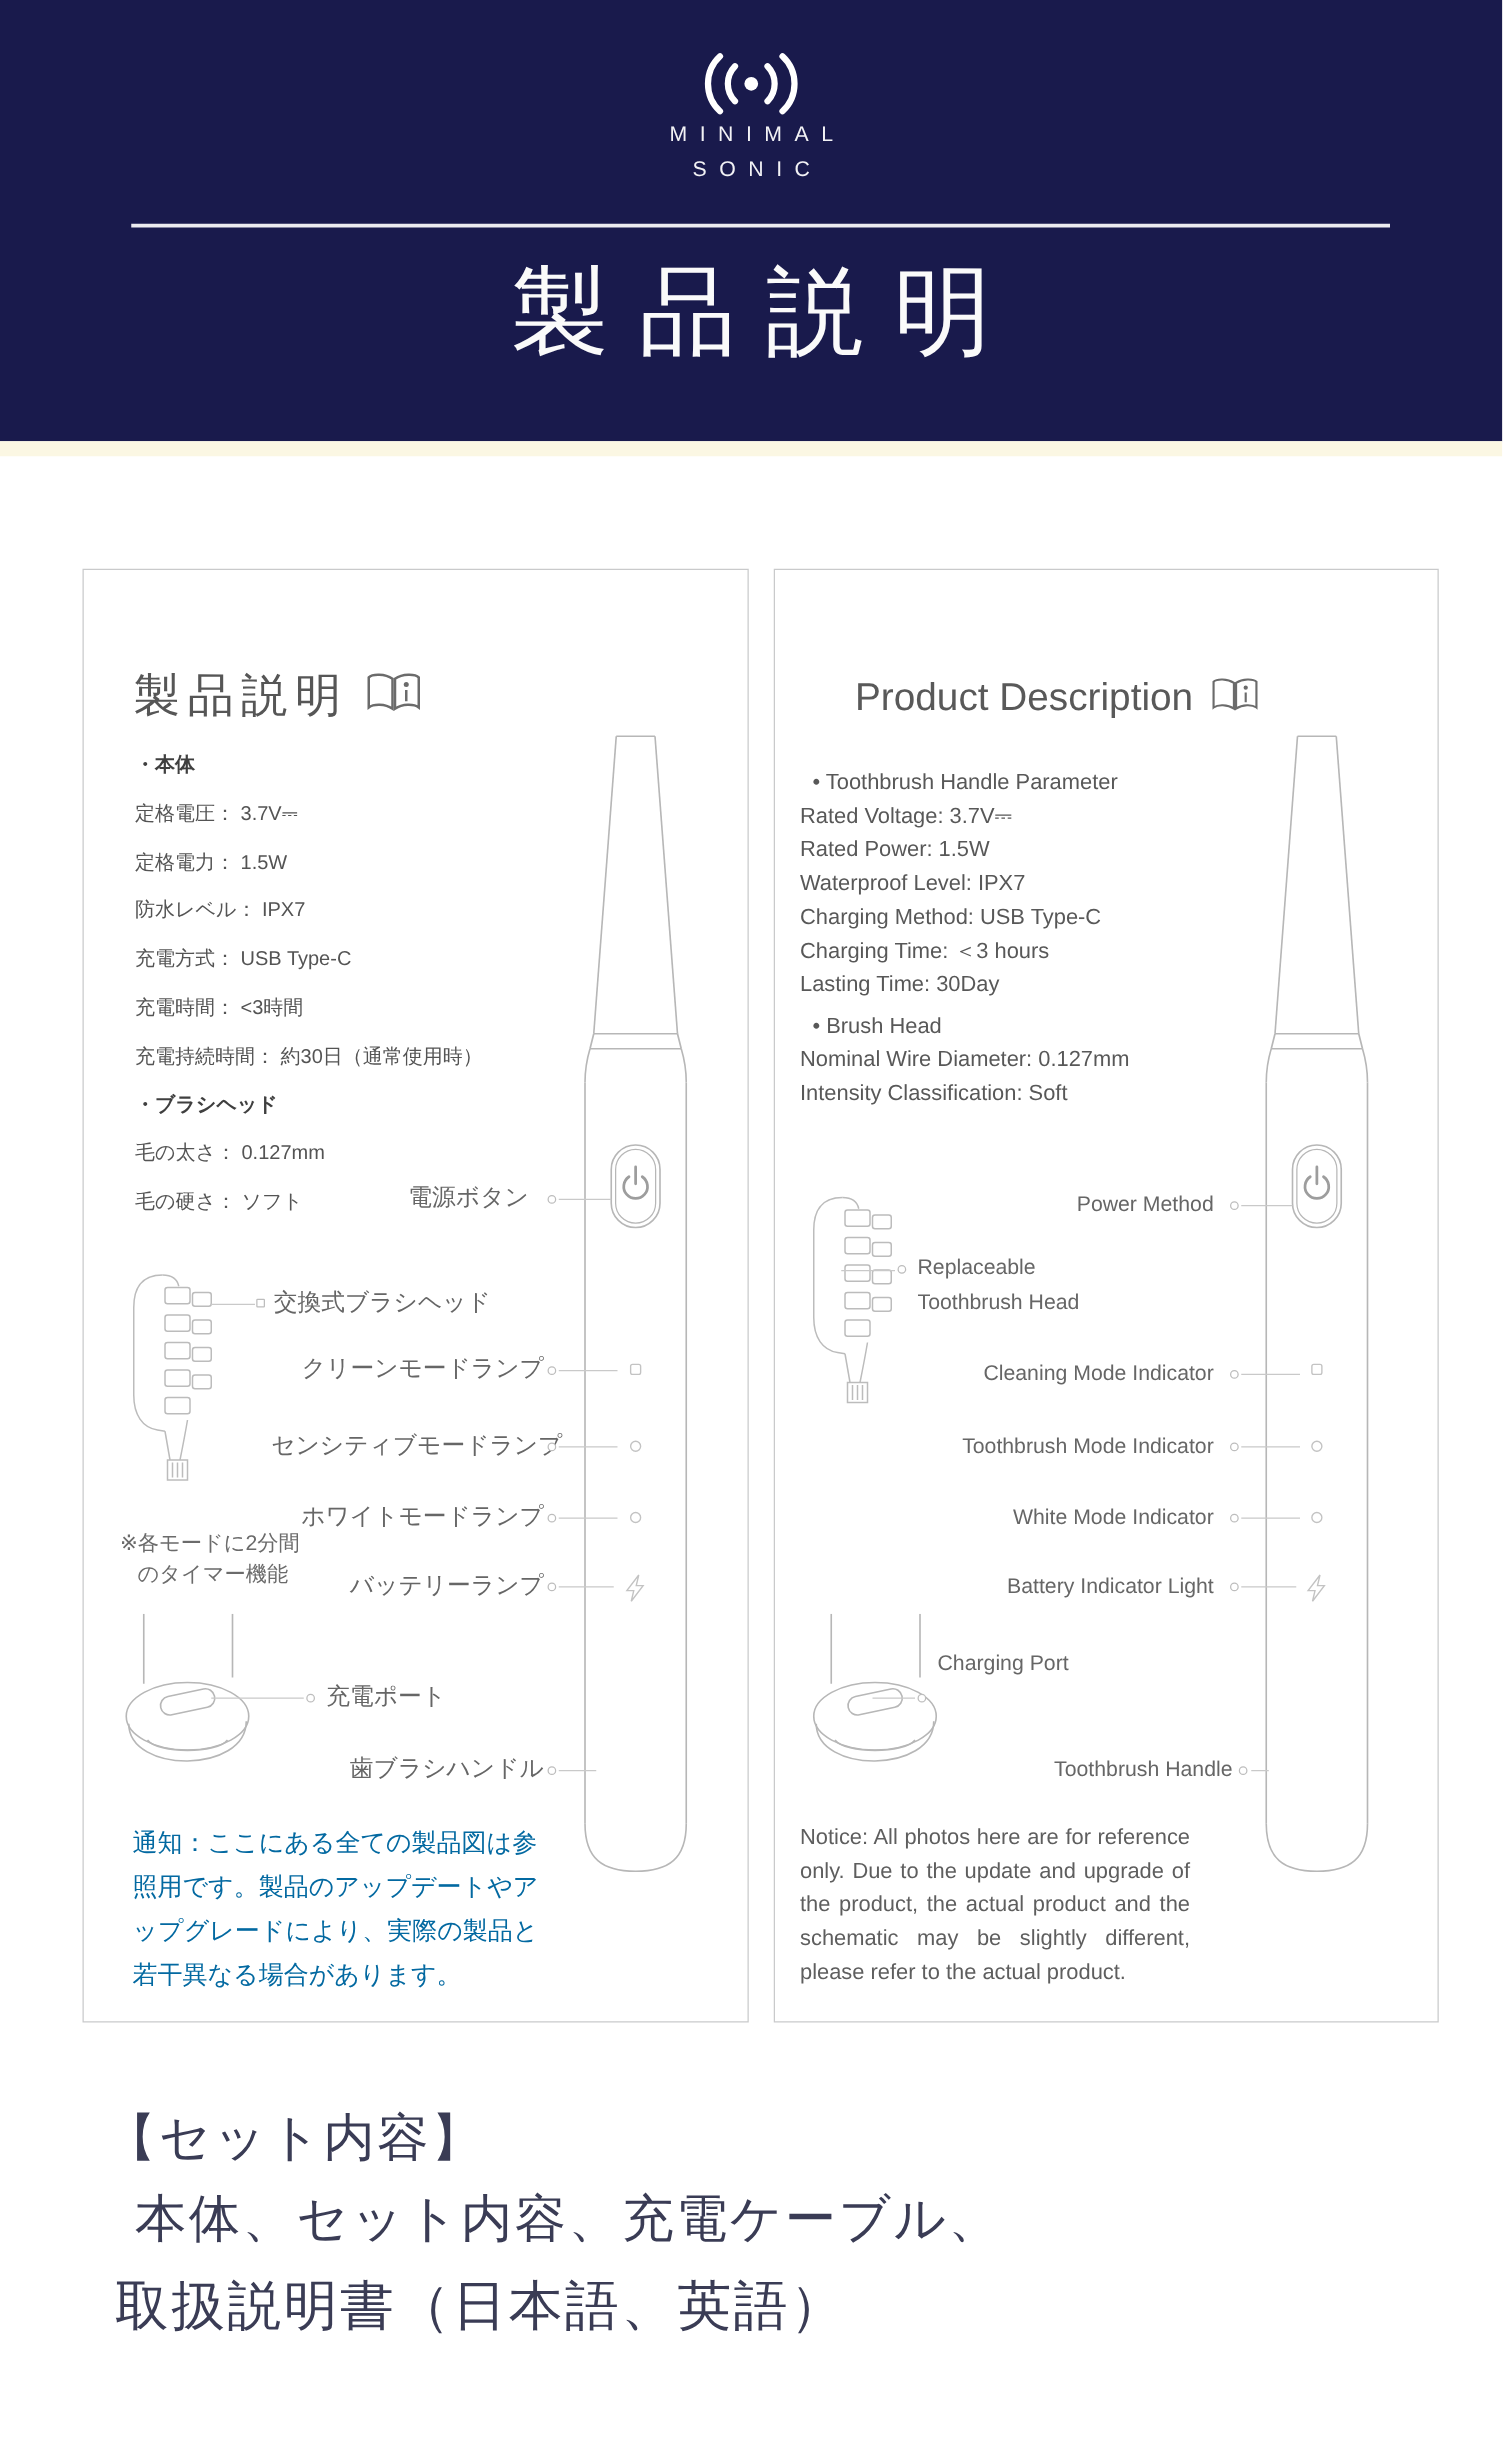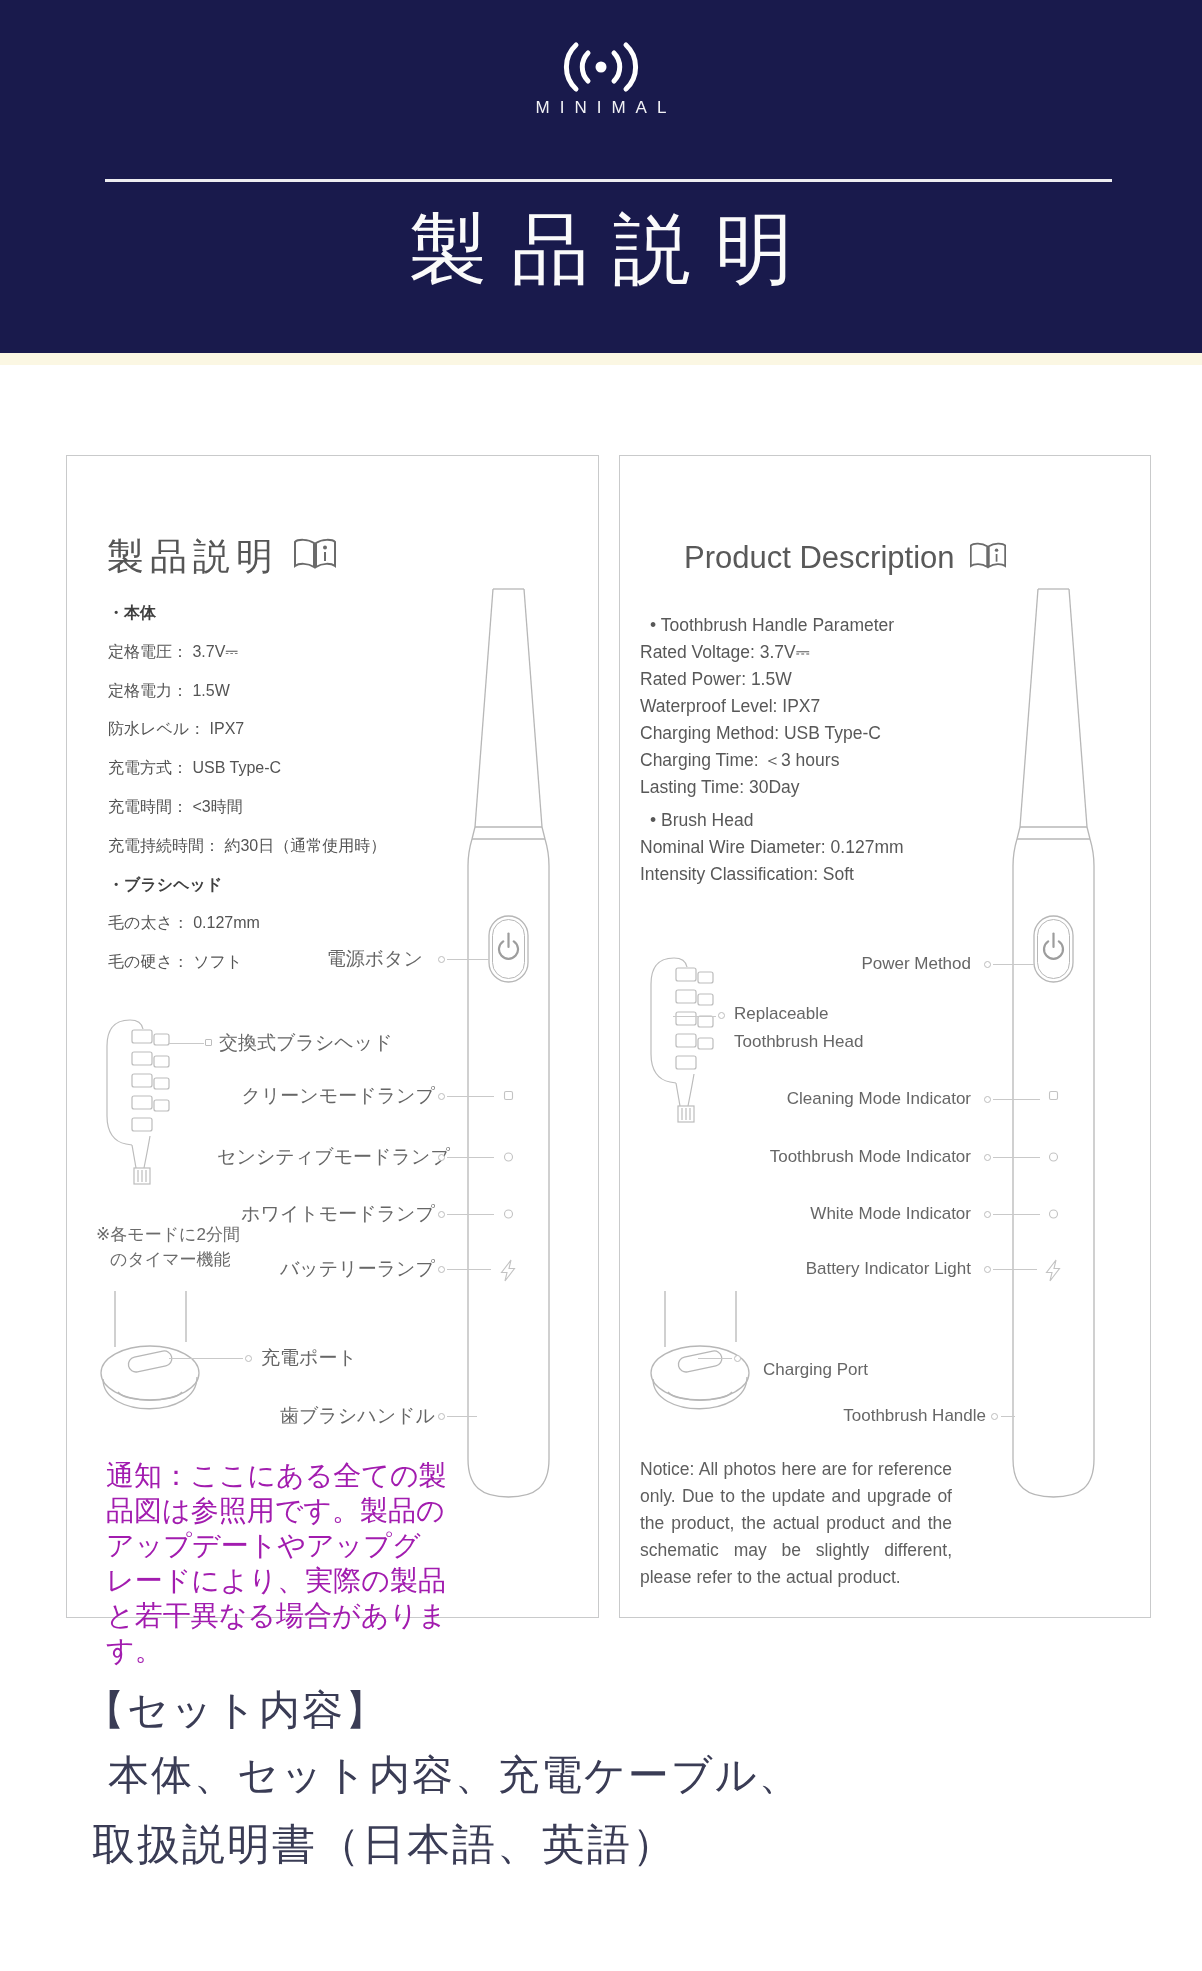--- a/index.html
+++ b/index.html
@@ -34,21 +34,21 @@
   .lbl{position:absolute;font-size:19px;color:#666666;line-height:24px;white-space:nowrap;}
   .lbl-en{font-size:17px;}
   .lbl-r{text-align:right;}
   .cline{position:absolute;height:1px;background:#c9c9c9;}
   .cdot{position:absolute;width:7px;height:7px;border:1px solid #bdbdbd;border-radius:50%;background:#fff;box-sizing:border-box;}
   .csq{position:absolute;width:7px;height:7px;border:1px solid #bdbdbd;border-radius:1px;background:#fff;box-sizing:border-box;}
 
   .timer-note{position:absolute;left:29px;top:766px;font-size:17px;line-height:25px;color:#6b6b6b;white-space:nowrap;}
   .timer-note .l2{padding-left:14px;}
 
-  .jp-notice{position:absolute;left:39px;top:1002px;width:341px;font-size:28px;line-height:35px;color:#a21caf;}
+  .jp-notice{position:absolute;left:39px;top:1002px;width:341px;font-size:20px;line-height:35px;color:#0369a1;}
   .en-notice{position:absolute;left:20px;top:1000px;width:312px;font-size:17.5px;line-height:27px;color:#5e5e5e;text-align:justify;}
 
   
   .set-heading{position:absolute;left:84px;top:1683px;font-size:41px;color:#3a3c55;letter-spacing:2px;}
   .set-line1{position:absolute;left:108px;top:1748px;font-size:41px;color:#3a3c55;letter-spacing:2px;}
   .set-line2{position:absolute;left:92px;top:1816px;font-size:43px;color:#3a3c55;letter-spacing:2px;}
 
   svg{display:block;}
   .draw{stroke:#b7b7b7;stroke-width:1.3;fill:none;}
 </style>
@@ -61,20 +61,21 @@
     <svg class="abs" style="left:554px;top:40px;" width="94" height="54" viewBox="0 0 94 54">
       <g stroke="#ffffff" stroke-width="5" fill="none" stroke-linecap="round">
         <path d="M34,13 A20,20 0 0 0 34,41"></path>
         <path d="M22,5 A30,30 0 0 0 22,49"></path>
         <path d="M60,13 A20,20 0 0 1 60,41"></path>
         <path d="M72,5 A30,30 0 0 1 72,49"></path>
       </g>
       <circle cx="47" cy="27" r="5.5" fill="#ffffff"></circle>
     </svg>
     <div class="brand" style="top:98px;">MINIMAL</div>
+    <div class="brand" style="top:126px;">SONIC</div>
     <div class="header-rule"></div>
     <div class="header-title">製品説明</div>
   </div>
   <div class="cream-band"></div>
 
   <div class="panel panel-left">
 
     <div class="jp-title">
       <span>製品説明</span><span class="title-icon"><svg width="44" height="35" viewBox="0 0 44 35">
         <g stroke="#6b6b6b" stroke-width="2" fill="none">
@@ -311,21 +312,21 @@
     <div class="lbl lbl-en lbl-r" style="left:130px;top:746px;width:221px;">White Mode Indicator</div>
     <div class="cdot" style="left:364px;top:755px;"></div>
     <div class="cline" style="left:373px;top:758px;width:47px;"></div>
 
     <div class="lbl lbl-en lbl-r" style="left:130px;top:801px;width:221px;">Battery Indicator Light</div>
     <div class="cdot" style="left:364px;top:810px;"></div>
     <div class="cline" style="left:373px;top:813px;width:44px;"></div>
 
     <div class="cline" style="left:78px;top:902px;width:34px;"></div>
     <div class="cdot" style="left:114px;top:899px;"></div>
-    <div class="lbl lbl-en" style="left:130px;top:902px;margin-left:13px;">Charging Port</div>
+    <div class="lbl lbl-en" style="left:130px;top:863px;">Charging Port</div>
 
     <div class="lbl lbl-en lbl-r" style="left:165px;top:948px;width:201px;">Toothbrush Handle</div>
     <div class="cdot" style="left:371px;top:957px;"></div>
     <div class="cline" style="left:381px;top:960px;width:14px;"></div>
 
     <div class="en-notice">Notice: All photos here are for reference only. Due to the update and upgrade of the product, the actual product and the schematic may be slightly different, please refer to the actual product.</div>
   </div>
 
   <div class="set-heading">【セット内容】</div>
   <div class="set-line1">本体、セット内容、充電ケーブル、</div>

